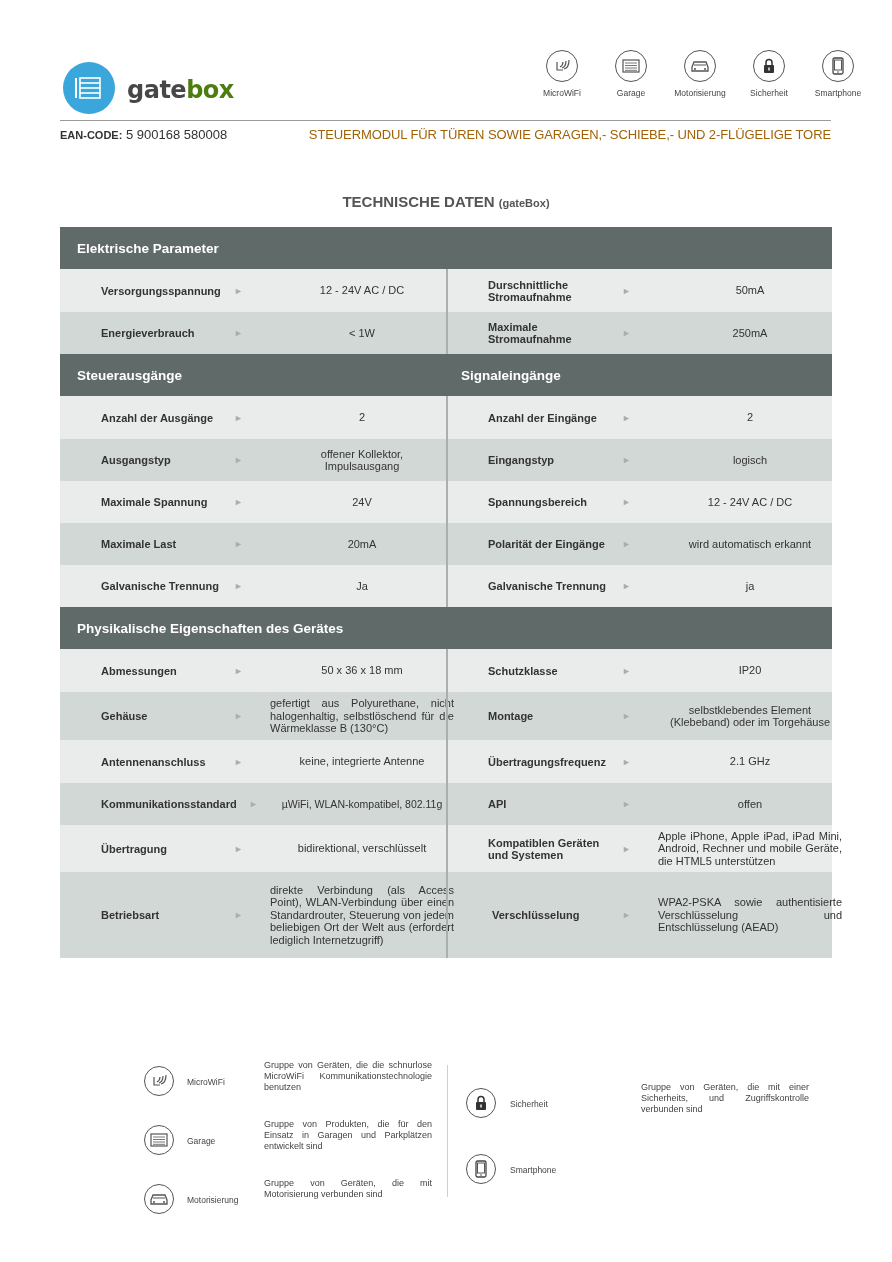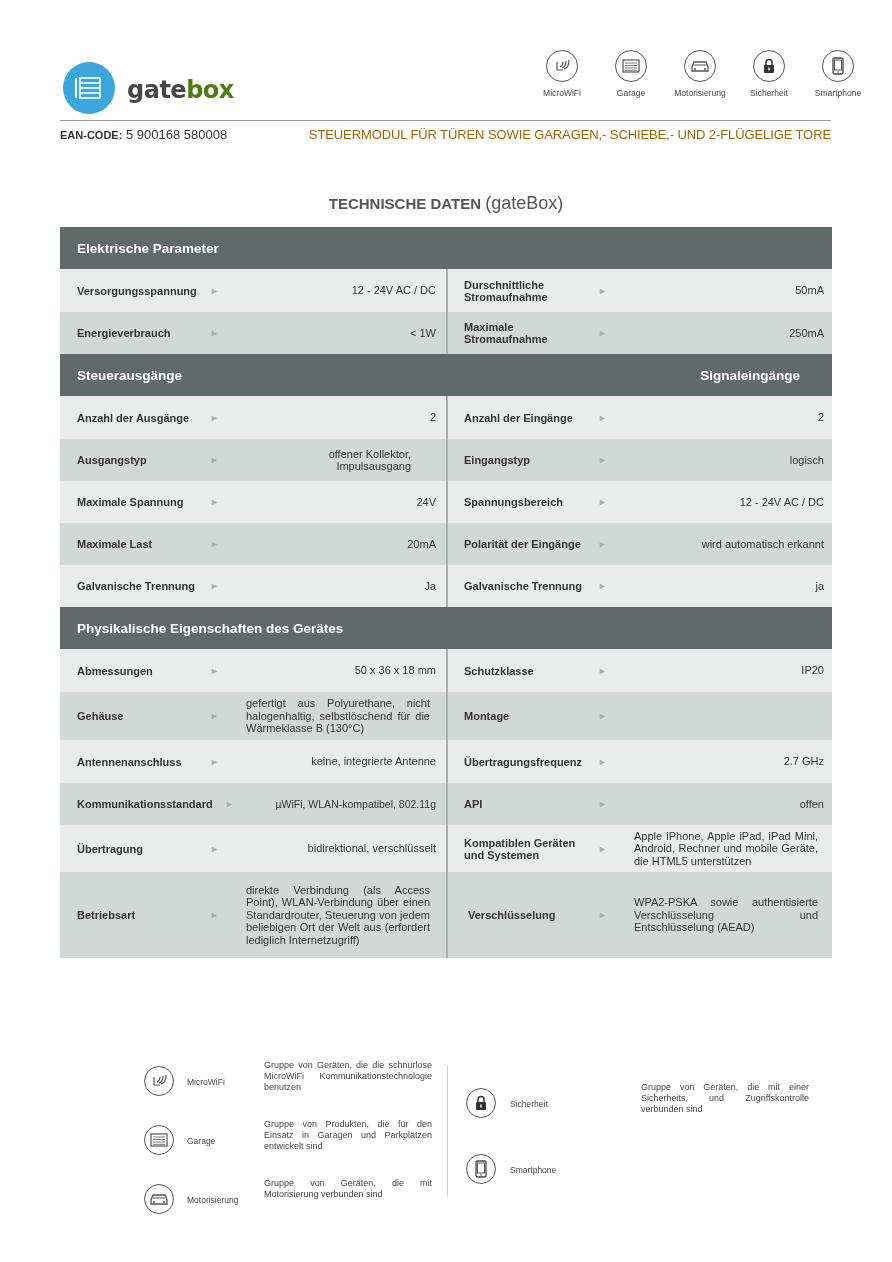--- a/index.html
+++ b/index.html
@@ -16,35 +16,35 @@
   .cat .circ { width:32px; height:32px; border:1.3px solid #555; border-radius:50%; display:flex; align-items:center; justify-content:center; box-sizing:border-box; }
   .cat .lbl { font-size:8.5px; color:#444; margin-top:6px; white-space:nowrap; }
 
   .hr { position:absolute; left:60px; top:120px; width:771px; height:1px; background:#9a9a9a; }
   .ean { position:absolute; left:60px; top:127px; font-size:13px; color:#333; }
   .ean b { font-weight:bold; font-size:11px; }
   .subtitle { position:absolute; right:61px; top:127px; font-size:13px; color:#a16207; letter-spacing:-0.1px; }
 
   .doc-title { position:absolute; left:0; width:892px; top:193px; text-align:center; font-size:15px; color:#555; }
   .doc-title b { font-weight:bold; color:#555; }
-  .doc-title span.sub { font-size:18px; font-weight:normal; }
+  .doc-title span.sub { font-size:11px; font-weight:bold; }
 
   .table { position:absolute; left:60px; top:227px; width:772px; }
   .sec { background:#606a68; color:#fff; font-weight:bold; font-size:13.5px; height:42px; display:flex; align-items:center; }
   .sec .h { width:370px; padding-left:17px; box-sizing:border-box; flex:none; }
-  .sec .h2 { padding-left:16px;text-align:right; }
+  .sec .h2 { padding-left:16px; }
   .row { display:flex; font-size:11px; }
   .row.l { background:#e9ecea; }
   .row.d { background:#d2d8d6; }
   .half { width:386px; display:flex; align-items:center; box-sizing:border-box; flex:none; }
   .half.right { border-left:2px solid #a9b0ae; width:386px; }
-  .k { width:150px; padding-left:17px; font-weight:bold; color:#333; box-sizing:border-box; line-height:12px; flex:none; }
+  .k { width:150px; padding-left:17px; font-weight:bold; color:#333; box-sizing:border-box; line-height:12px; flex:none;margin-left:24px; }
   .half.right .k { padding-left:16px; }
   .arr { width:30px; color:#a8aeac; font-size:9px; flex:none; }
-  .v { width:196px; text-align:right; color:#333; line-height:12.5px; flex:none; }
+  .v { width:196px; text-align:center; color:#333; line-height:12.5px; flex:none; }
   .v.just { text-align:justify; text-align-last:left; padding:0 6px; box-sizing:border-box; }
   .leg-item { position:absolute; display:flex; align-items:flex-start; }
   .leg-item .circ { width:30px; height:30px; border:1.3px solid #555; border-radius:50%; display:flex; align-items:center; justify-content:center; box-sizing:border-box; margin-top:6px; }
   .leg-item .name { font-size:8.5px; color:#444; width:72px; padding-left:13px; margin-top:17px; box-sizing:border-box; }
   .leg-item .desc { font-size:9px; color:#444; width:168px; line-height:11px; text-align:justify; margin-left:18px; }
   .leg-divider { position:absolute; left:447px; top:1065px; width:1px; height:132px; background:#cfcfcf; }
 </style>
 </head>
 <body>
 
@@ -232,33 +232,34 @@
   </div>
   <div class="row d" style="height:48px">
     <div class="half">
         <div class="k">Gehäuse</div>
         <div class="arr">►</div>
         <div class="v just">gefertigt aus Polyurethane, nicht halogenhaltig, selbstlöschend für die Wärmeklasse B (130°C)</div>
       </div>
     <div class="half right">
         <div class="k">Montage</div>
         <div class="arr">►</div>
+        <div class="v" style="padding:0 12px;box-sizing:border-box">selbstklebendes Element (Klebeband) oder im Torgehäuse</div>
       </div>
   </div>
 
   <div class="row l" style="height:43px">
     <div class="half">
         <div class="k">Antennenanschluss</div>
         <div class="arr">►</div>
         <div class="v">keine, integrierte Antenne</div>
       </div>
     <div class="half right">
         <div class="k">Übertragungsfrequenz</div>
         <div class="arr">►</div>
-        <div class="v">2.7 GHz</div>
+        <div class="v">2.1 GHz</div>
       </div>
   </div>
   <div class="row d" style="height:42px">
     <div class="half">
         <div class="k" style="width:165px;padding-right:0">Kommunikationsstandard</div>
         <div class="arr" style="width:15px">►</div>
         <div class="v" style="font-size:10.5px">µWiFi, WLAN-kompatibel, 802.11g</div>
       </div>
     <div class="half right">
         <div class="k">API</div>

